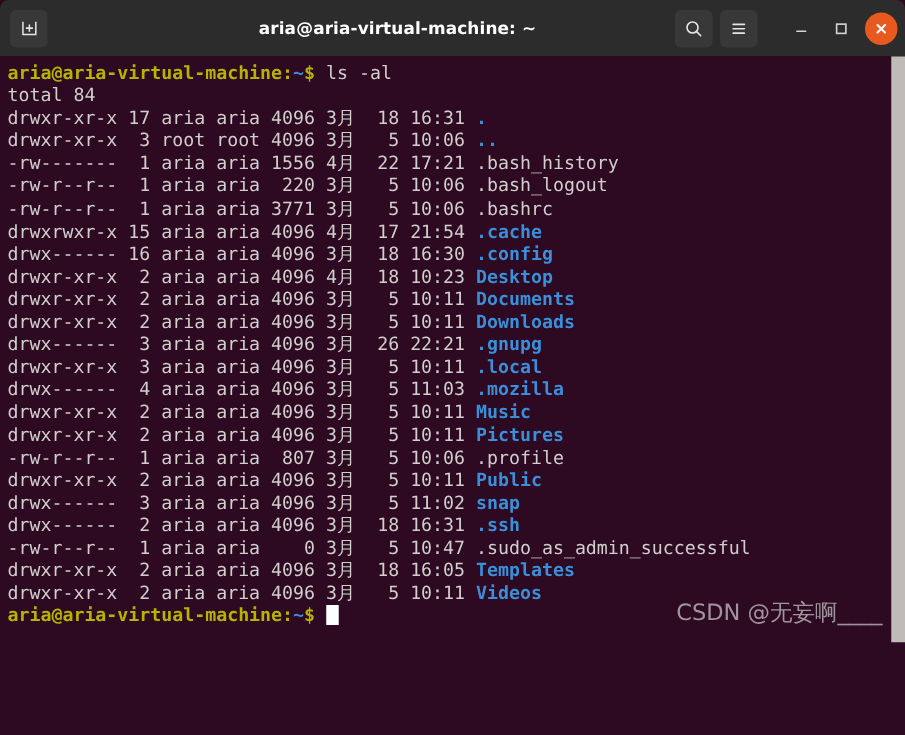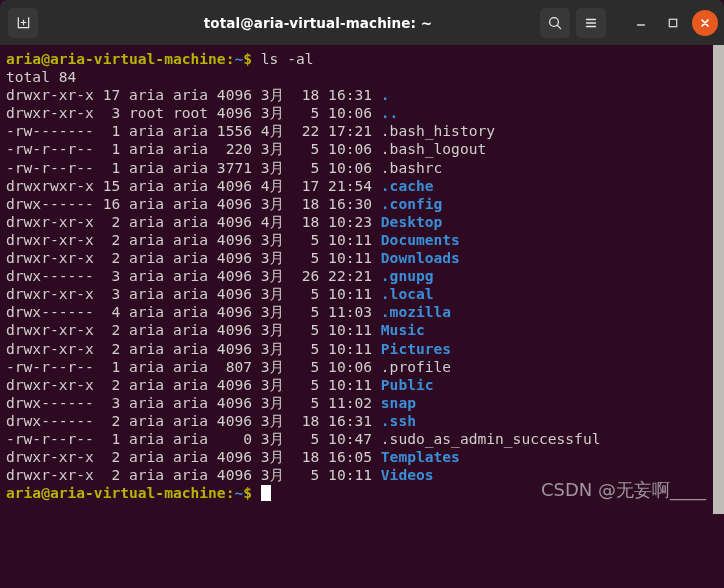--- a/index.html
+++ b/index.html
@@ -135,21 +135,21 @@
 
 <div class="titlebar">
 
   <div class="tb-btn filled">
     <svg width="15" height="15" viewBox="0 0 16 16">
       <path d="M2.5 2.5 L2.5 13.5 L13.5 13.5 L13.5 2.5" fill="none" stroke="#e8e6e3" stroke-width="1.3"></path>
       <path d="M8 5 L8 11 M5 8 L11 8" stroke="#e8e6e3" stroke-width="1.3"></path>
     </svg>
   </div>
 
-  <div class="tb-title">total@aria-virtual-machine: ~</div>
+  <div class="tb-title">aria@aria-virtual-machine: ~</div>
 
   <div class="tb-right">
 
     <div class="tb-btn filled">
       <svg width="16" height="16" viewBox="0 0 16 16">
         <circle cx="7" cy="7" r="4.4" fill="none" stroke="#e8e6e3" stroke-width="1.3"></circle>
         <path d="M10.3 10.3 L13.6 13.6" stroke="#e8e6e3" stroke-width="1.3" stroke-linecap="round"></path>
       </svg>
     </div>
 

